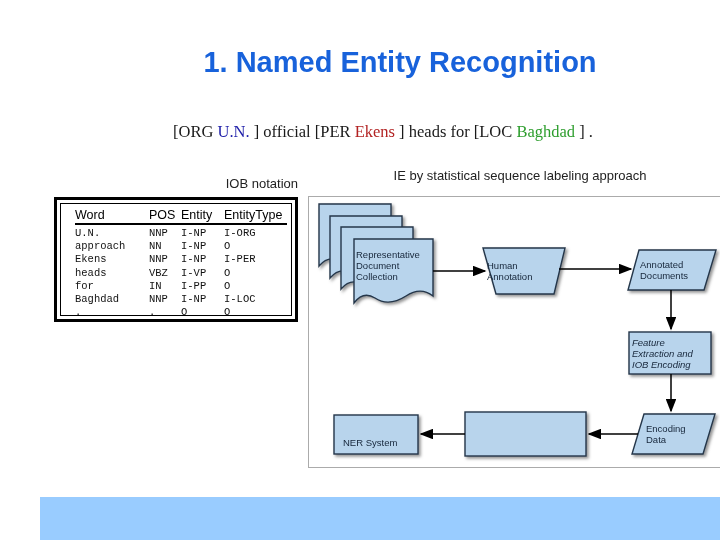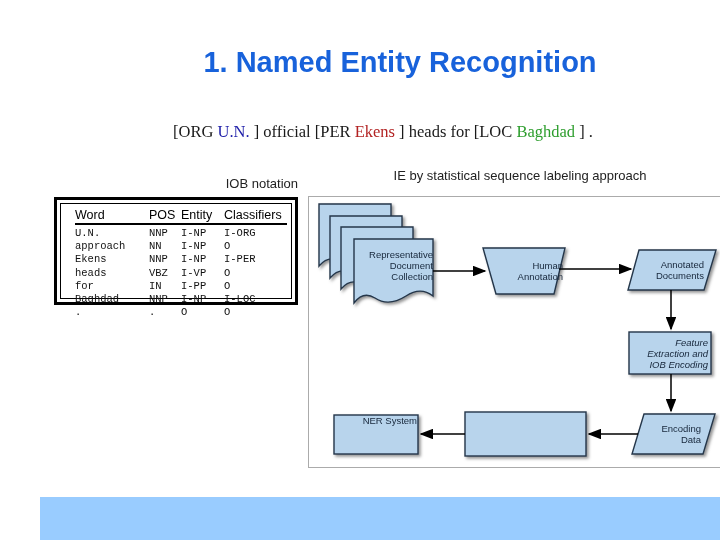--- a/index.html
+++ b/index.html
@@ -30,21 +30,21 @@
     left:14px;top:176px;width:244px;text-align:right;
     font-size:13px;color:#222;
   }
   .label-right{
     left:268px;top:168px;width:424px;text-align:center;
     font-size:13px;color:#222;
   }
 
   
   .iob-table{
-    left:14px;top:197px;width:244px;height:108px;
+    left:14px;top:197px;width:244px;height:125px;
     border:3px solid #000;background:#fff;box-sizing:border-box;
   }
   .iob-inner{
     position:absolute;left:3px;top:3px;right:3px;bottom:3px;
     border:1px solid #000;box-sizing:border-box;
     padding:4px 4px 0 14px;
   }
   .iob-header{
     display:grid;grid-template-columns:74px 32px 43px 1fr;
     font-size:12.5px;color:#000;border-bottom:2px solid #000;
@@ -57,21 +57,21 @@
     white-space:nowrap;
   }
 
   
   .diagram{
     left:268px;top:196px;width:424px;height:270px;
     border:1px solid #ABABAB;background:#fff;box-sizing:content-box;
   }
   .diagram svg{position:absolute;left:0;top:0;}
   .node-label{
-    position:absolute;text-align:right;color:#16263A;
+    position:absolute;text-align:left;color:#16263A;
     font-size:9.5px;line-height:11px;
   }
   .node-label.small{font-size:8.8px;line-height:10.3px;}
 
   
   .footer-bar{
     left:0;top:497px;width:720px;height:43px;background:#99CCFF;
   }
   .page-number{
     left:666px;top:504px;width:40px;text-align:center;
@@ -89,21 +89,21 @@
 
 <div class="abs label-left">IOB notation</div>
 <div class="abs label-right">IE by statistical sequence labeling approach</div>
 
 <div class="abs iob-table">
   <div class="iob-inner">
     <div class="iob-header">
       <span>Word</span>
       <span>POS</span>
       <span>Entity</span>
-      <span>Classifiers</span>
+      <span>EntityType</span>
     </div>
     <div class="iob-row">
       <span>U.N.</span>
         <span>NNP</span>
         <span>I-NP</span>
         <span>I-ORG</span>
     </div>
     <div class="iob-row">
       <span>approach</span>
         <span>NN</span>
@@ -176,17 +176,17 @@
       <line x1="362" y1="177" x2="362" y2="214" marker-end="url(#arr)"></line>
       <line x1="329" y1="237" x2="280" y2="237" marker-end="url(#arr)"></line>
       <line x1="156" y1="237" x2="112" y2="237" marker-end="url(#arr)"></line>
     </g>
   </svg>
   <div class="node-label" style="left:47px;top:52px;width:77px;">Representative Document Collection</div>
   <div class="node-label" style="left:178px;top:63px;width:76px;">Human Annotation</div>
   <div class="node-label" style="left:331px;top:62px;width:64px;">Annotated Documents</div>
   <div class="node-label" style="left:323px;top:140px;width:76px;font-style:italic;">Feature Extraction and IOB Encoding</div>
   <div class="node-label" style="left:337px;top:226px;width:55px;">Encoding Data</div>
-  <div class="node-label" style="left:26px;top:218px;width:82px;">NER System</div>
+  <div class="node-label" style="left:26px;top:240px;width:82px;padding-left:8px;">NER System</div>
 </div>
 
 <div class="abs footer-bar"></div>
 <div class="abs page-number">6</div>
 
 </body></html>

